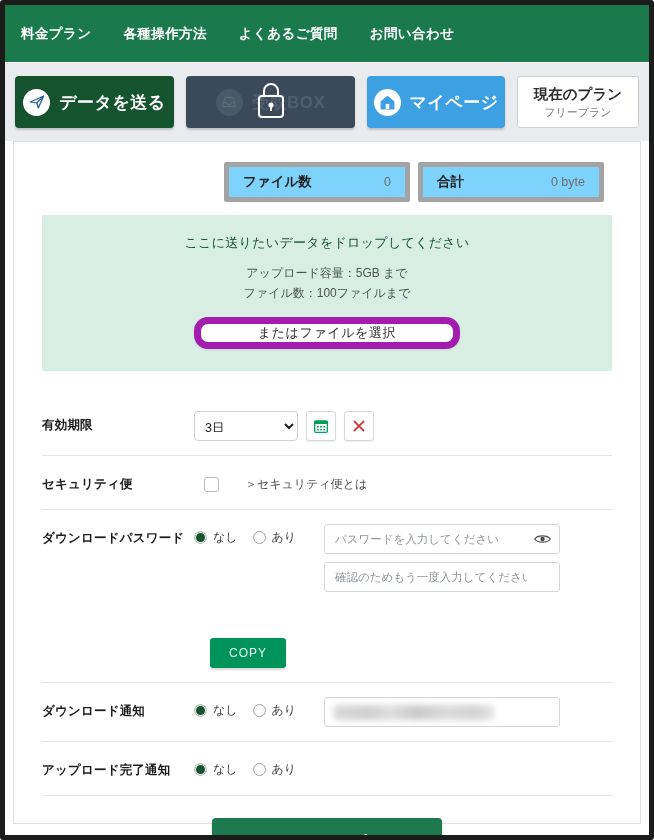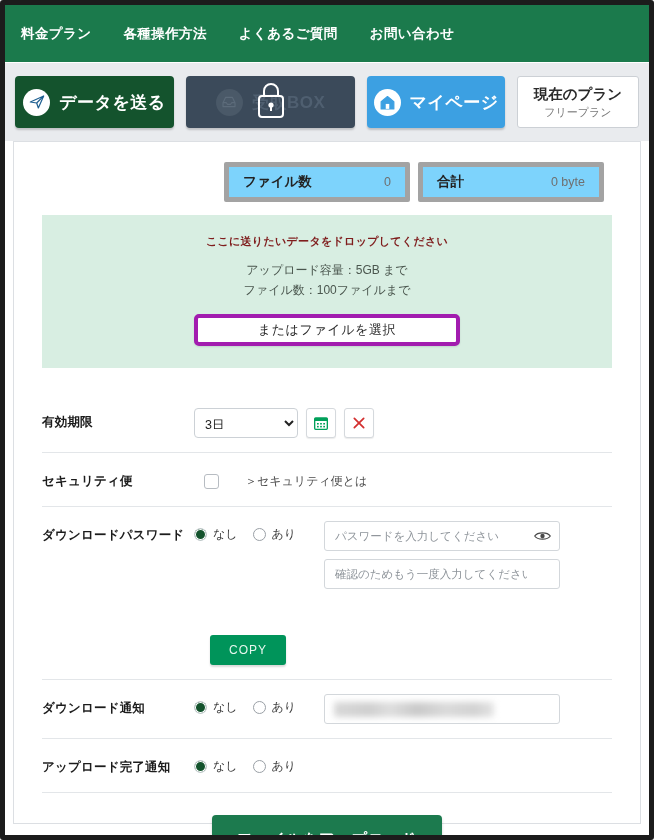--- a/index.html
+++ b/index.html
@@ -154,38 +154,38 @@
   .stat-value { font-size: 12.5px; color: #6f6f6f; }
 
   
   .drop-zone {
     background: #d8eee2;
     padding: 19px 0 22px 0;
     text-align: center;
     margin-bottom: 26px;
   }
   .drop-title {
-    font-size: 11px;
-    font-weight: bold;
-    color: #7f1d1d;
+    font-size: 13px;
+    font-weight: normal;
+    color: #14532d;
     margin-bottom: 12px;
     letter-spacing: 0.3px;
   }
   .drop-sub {
     font-size: 12px;
     color: #4a564e;
     line-height: 1.65;
   }
   .select-file-btn {
     margin: 13px auto 0 auto;
     width: 266px;
     height: 32px;
     background: #ffffff;
-    border: 4px solid #a21caf;
-    border-radius: 5px;
+    border: 7px solid #a21caf;
+    border-radius: 14px;
     font-size: 13px;
     color: #2b2b2b;
     font-family: inherit;
     cursor: pointer;
     box-shadow: 0 1px 2px rgba(0,0,0,0.10);
     letter-spacing: 0.6px;
   }
 
   
   .form-row {

